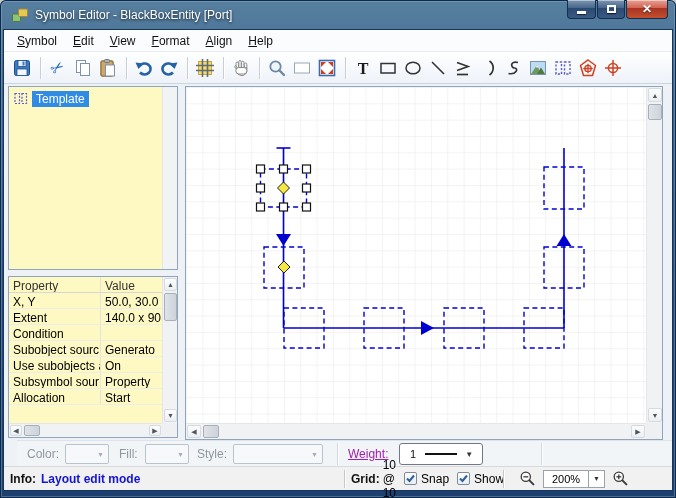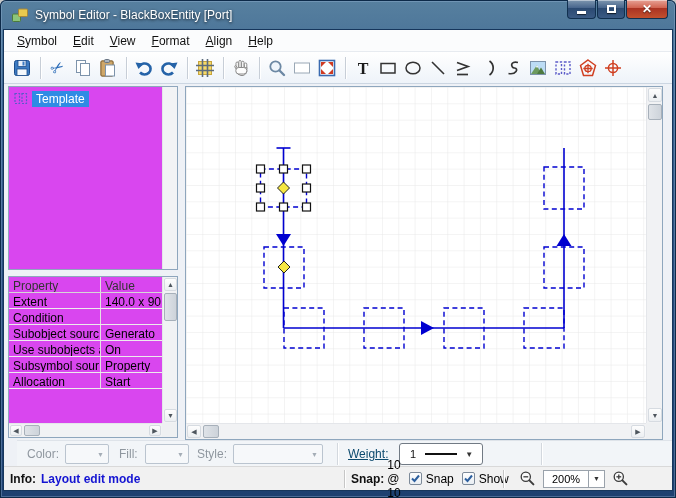--- a/index.html
+++ b/index.html
@@ -26,21 +26,21 @@
   
   .menubar{position:absolute;left:0;right:0;top:0;height:22px;background:#fbfcfd;border-bottom:1px solid #e7ebf0;display:flex;align-items:center;padding-left:5px;}
   .menu-item{font-size:12px;color:#111;padding:2px 8px;cursor:default;}
   .menu-item u{text-decoration:underline;}
   
   .toolbar{position:absolute;left:0;right:0;top:22px;height:32px;background:linear-gradient(180deg,#ffffff,#eef3f9);
            border-bottom:1px solid #ccd6e2;display:flex;align-items:center;padding-left:6px;}
   .tb{width:24px;height:24px;display:flex;align-items:center;justify-content:center;border-radius:2px;margin-right:1px;cursor:default;}
   .tbsep{width:1px;height:22px;background:#c7ced7;box-shadow:1px 0 0 #fff;margin:0 5px;}
   
-  .panel{position:absolute;background:#d946ef;border:1px solid #8ea6bd;}
+  .panel{position:absolute;background:#fef9c3;border:1px solid #8ea6bd;}
   .treepanel{left:4px;top:56px;width:170px;height:184px;}
   .tree-track{position:absolute;top:0;bottom:0;right:0;width:15px;background:#f2f3f5;border-left:1px solid #e4e6ea;}
   .tree-item{position:absolute;left:4px;top:3px;display:flex;align-items:center;height:17px;}
   .tree-label{font-size:12px;color:#fff;background:#2f8be4;padding:1px 4px;margin-left:3px;}
   .proppanel{left:4px;top:246px;width:170px;height:162px;}
   .ptable{position:absolute;left:0;top:0;right:15px;bottom:14px;overflow:hidden;font-size:12px;}
   .prow{display:flex;height:16px;line-height:18px;border-bottom:1px solid #ececec;}
   .prow.head{color:#333;border-bottom:1px solid #d6d6d6;}
   .pc1{width:92px;padding-left:4px;border-right:1px solid #e2e2e2;white-space:nowrap;overflow:hidden;}
   .pc2{flex:1;padding-left:4px;white-space:nowrap;overflow:hidden;}
@@ -52,21 +52,21 @@
   .pp-corner{position:absolute;right:0;bottom:0;width:15px;height:14px;background:#eef0f2;}
   
   .canvaspanel{left:181px;top:56px;width:478px;height:354px;}
   .canvas-content{position:absolute;left:0;top:0;right:16px;bottom:16px;background:#fff;overflow:hidden;}
   .cv-vscroll{position:absolute;right:0;top:0;width:16px;bottom:16px;background:#f1f2f4;border-left:1px solid #e4e6ea;}
   .cv-hscroll{position:absolute;left:0;right:16px;bottom:0;height:16px;background:#f1f2f4;border-top:1px solid #e4e6ea;}
   .cv-corner{position:absolute;right:0;bottom:0;width:16px;height:16px;background:#eef0f2;}
   
   .formatbar{position:absolute;left:13px;right:0;top:410px;height:26px;background:#f2f5f8;border-top:1px solid #dee3e9;font-size:12px;}
   .fb-label{position:absolute;top:6px;color:#8f979f;}
-  .fb-label.dark{color:#0c4a6e;text-decoration:underline;}
+  .fb-label.dark{color:#a21caf;text-decoration:underline;}
   .fb-combo{position:absolute;top:3px;height:20px;background:#f6f8fa;border:1px solid #bac4cf;border-radius:2px;}
   .fb-combo .arr{position:absolute;right:4px;top:6px;font-size:7px;color:#a4adb6;}
   .fb-sep{position:absolute;top:2px;height:22px;width:1px;background:#d3d8de;box-shadow:1px 0 0 #fff;}
   .weight-combo{position:absolute;top:2px;height:22px;background:#fff;border:1px solid #717a84;border-radius:3px;display:flex;align-items:center;}
   .weight-combo .num{font-size:11px;color:#111;margin-left:10px;}
   .weight-combo .wline{width:32px;border-top:2px solid #111;margin:0 8px 0 9px;}
   .weight-combo .arr{font-size:8px;color:#333;margin-right:6px;}
   
   .statusbar{position:absolute;left:0;right:0;top:436px;height:24px;background:#f1f1f1;border-top:1px solid #d9d9d9;display:flex;align-items:center;font-size:12px;}
   .sb-seg1{width:340px;display:flex;align-items:center;padding-left:6px;}
@@ -274,20 +274,24 @@
       <div class="tree-track"></div>
     </div>
 
     <div class="panel proppanel">
       <div class="ptable">
         <div class="prow head">
           <div class="pc1">Property</div>
           <div class="pc2">Value</div>
         </div>
         <div class="prow">
+          <div class="pc1">X, Y</div>
+          <div class="pc2">50.0, 30.0</div>
+        </div>
+        <div class="prow">
           <div class="pc1">Extent</div>
           <div class="pc2">140.0 x 90</div>
         </div>
         <div class="prow">
           <div class="pc1">Condition</div>
           <div class="pc2"></div>
         </div>
         <div class="prow">
           <div class="pc1">Subobject sourc</div>
           <div class="pc2">Generato</div>
@@ -405,21 +409,21 @@
       <div class="fb-sep" style="left:524px;"></div>
     </div>
 
     <div class="statusbar">
       <div class="sb-seg1">
         <span class="b">Info:</span>
         <span class="info-val">Layout edit mode</span>
       </div>
       <div class="sb-sep"></div>
       <div class="sb-seg2">
-        <span class="b">Snap:</span>
+        <span class="b">Grid:</span>
         <span style="margin-left:3px;">10 @ 10</span>
         <span class="chk">
           <svg width="11" height="11" viewBox="0 0 11 11" style="position:absolute;left:0;top:0;">
             <polyline points="2,5.5 4.5,8 9,2.5" fill="none" stroke="#2c5f9e" stroke-width="2"></polyline>
           </svg>
         </span>
         <span>Snap</span>
         <span class="chk">
           <svg width="11" height="11" viewBox="0 0 11 11" style="position:absolute;left:0;top:0;">
             <polyline points="2,5.5 4.5,8 9,2.5" fill="none" stroke="#2c5f9e" stroke-width="2"></polyline>

